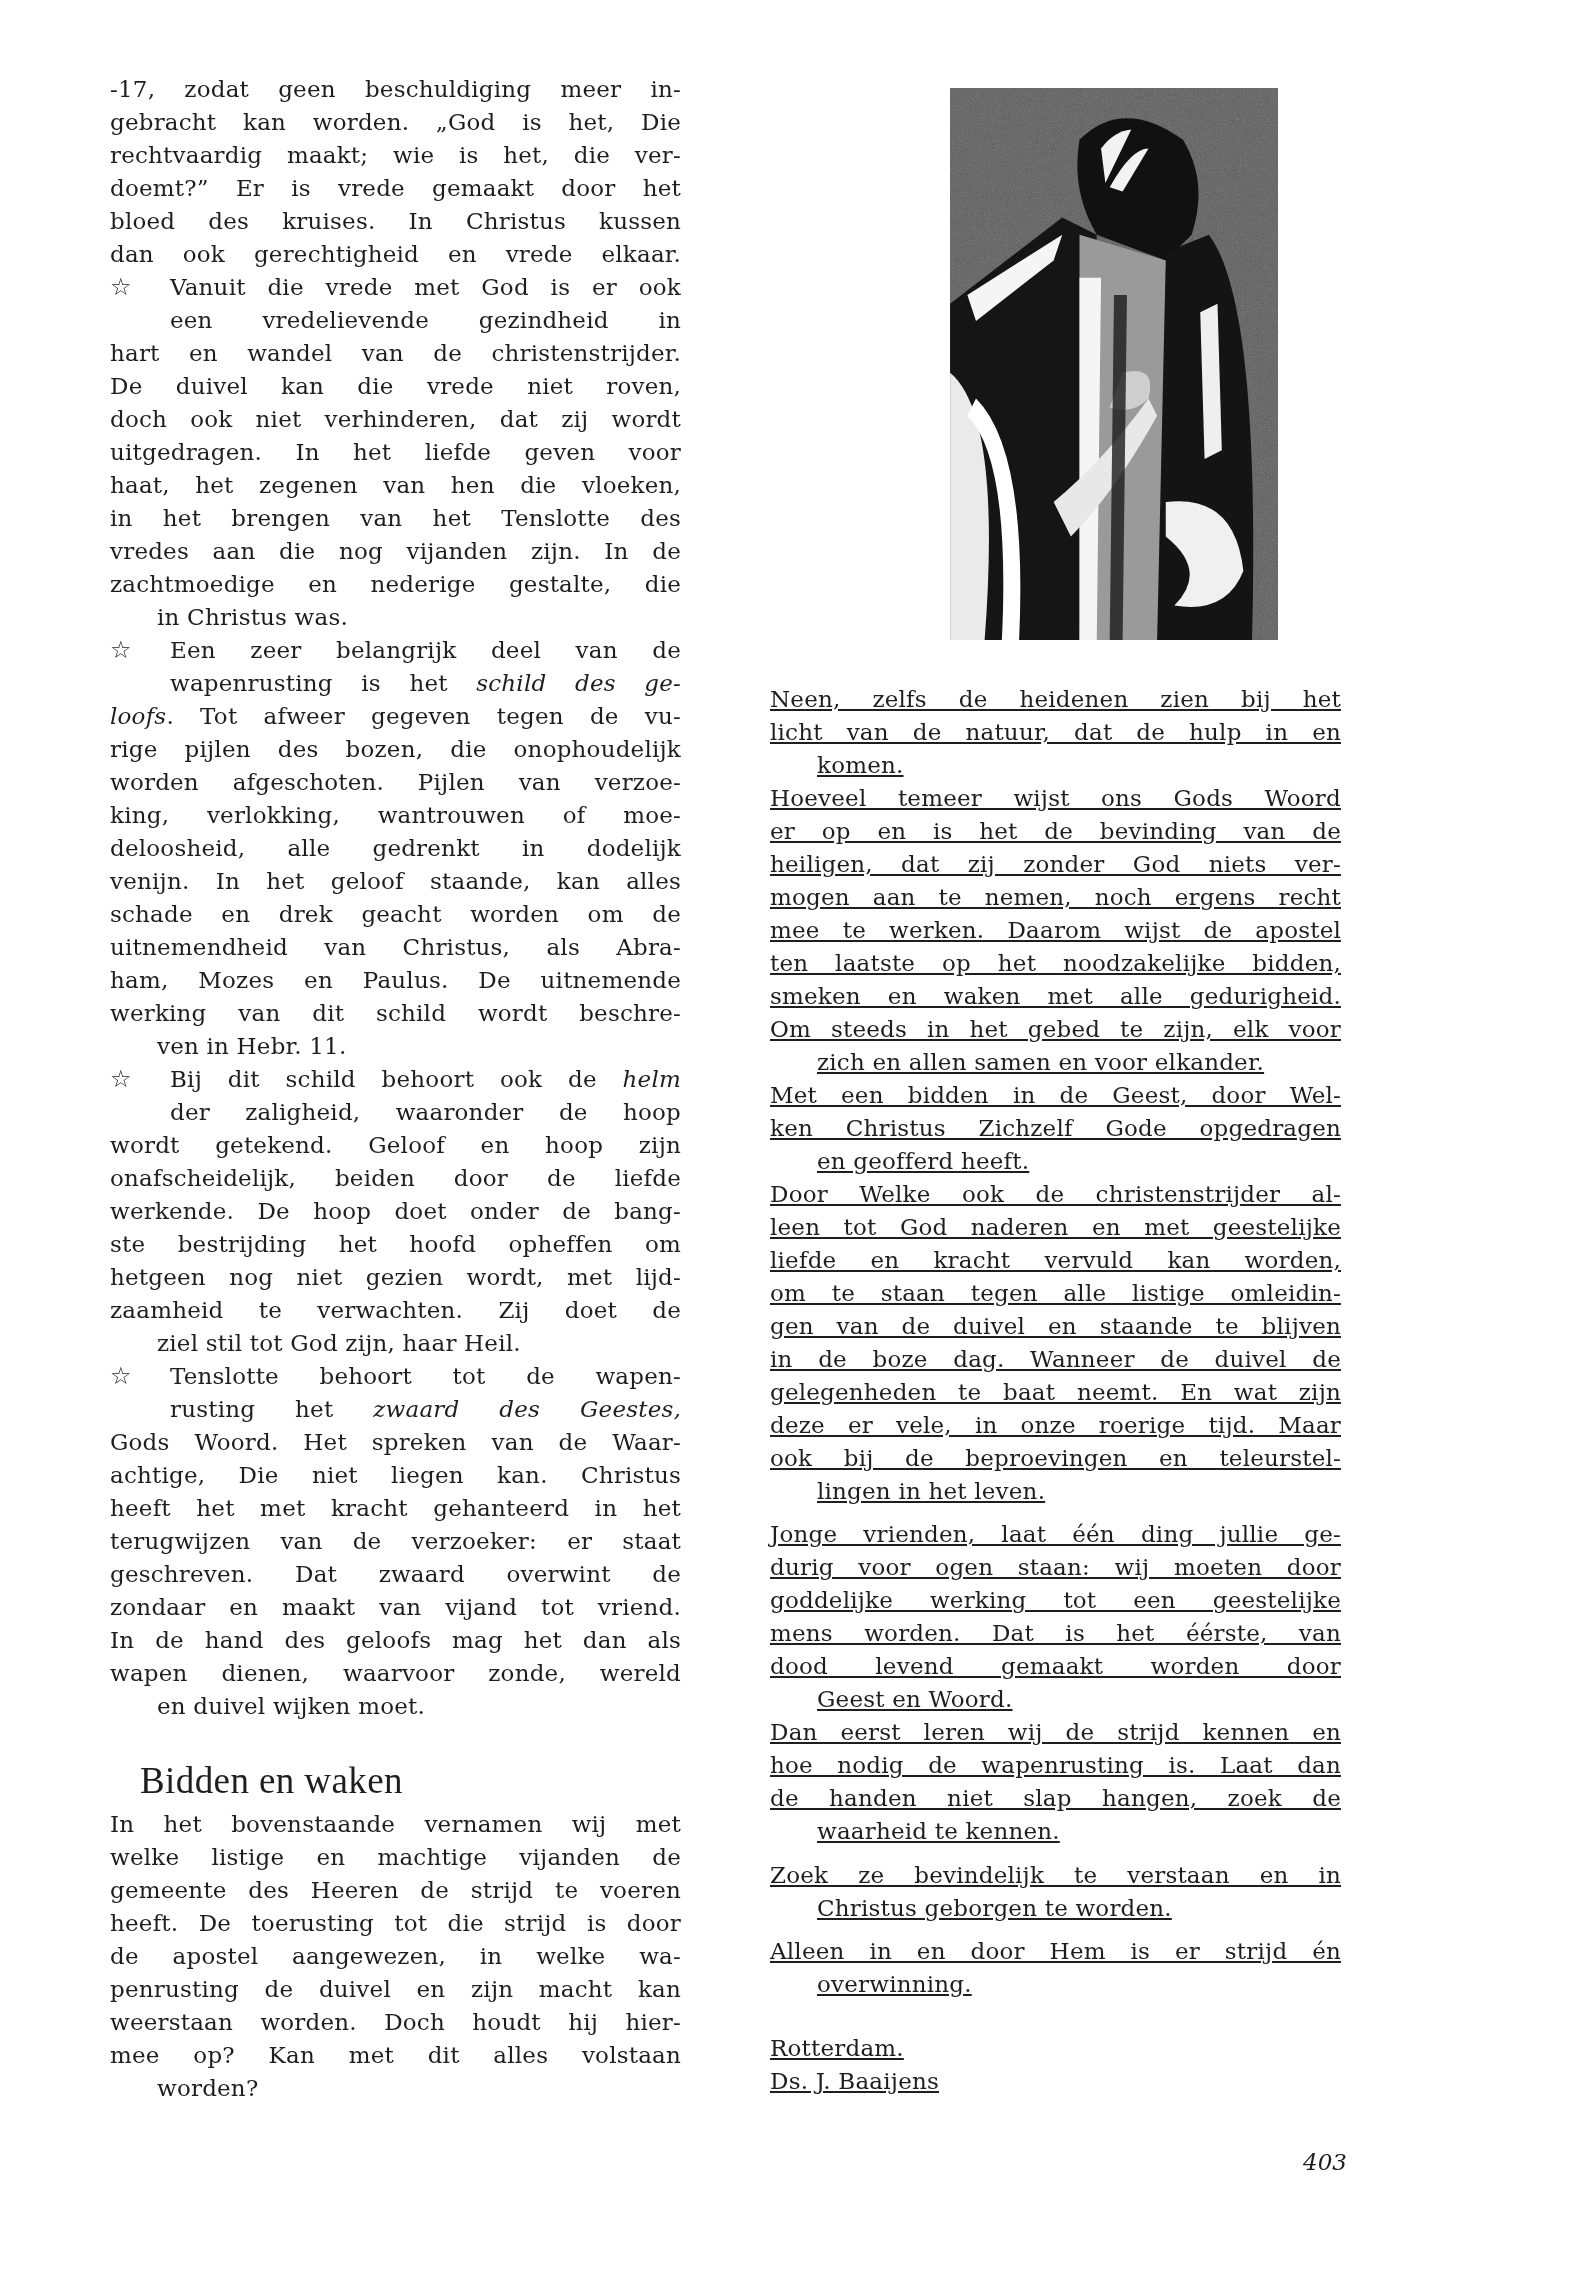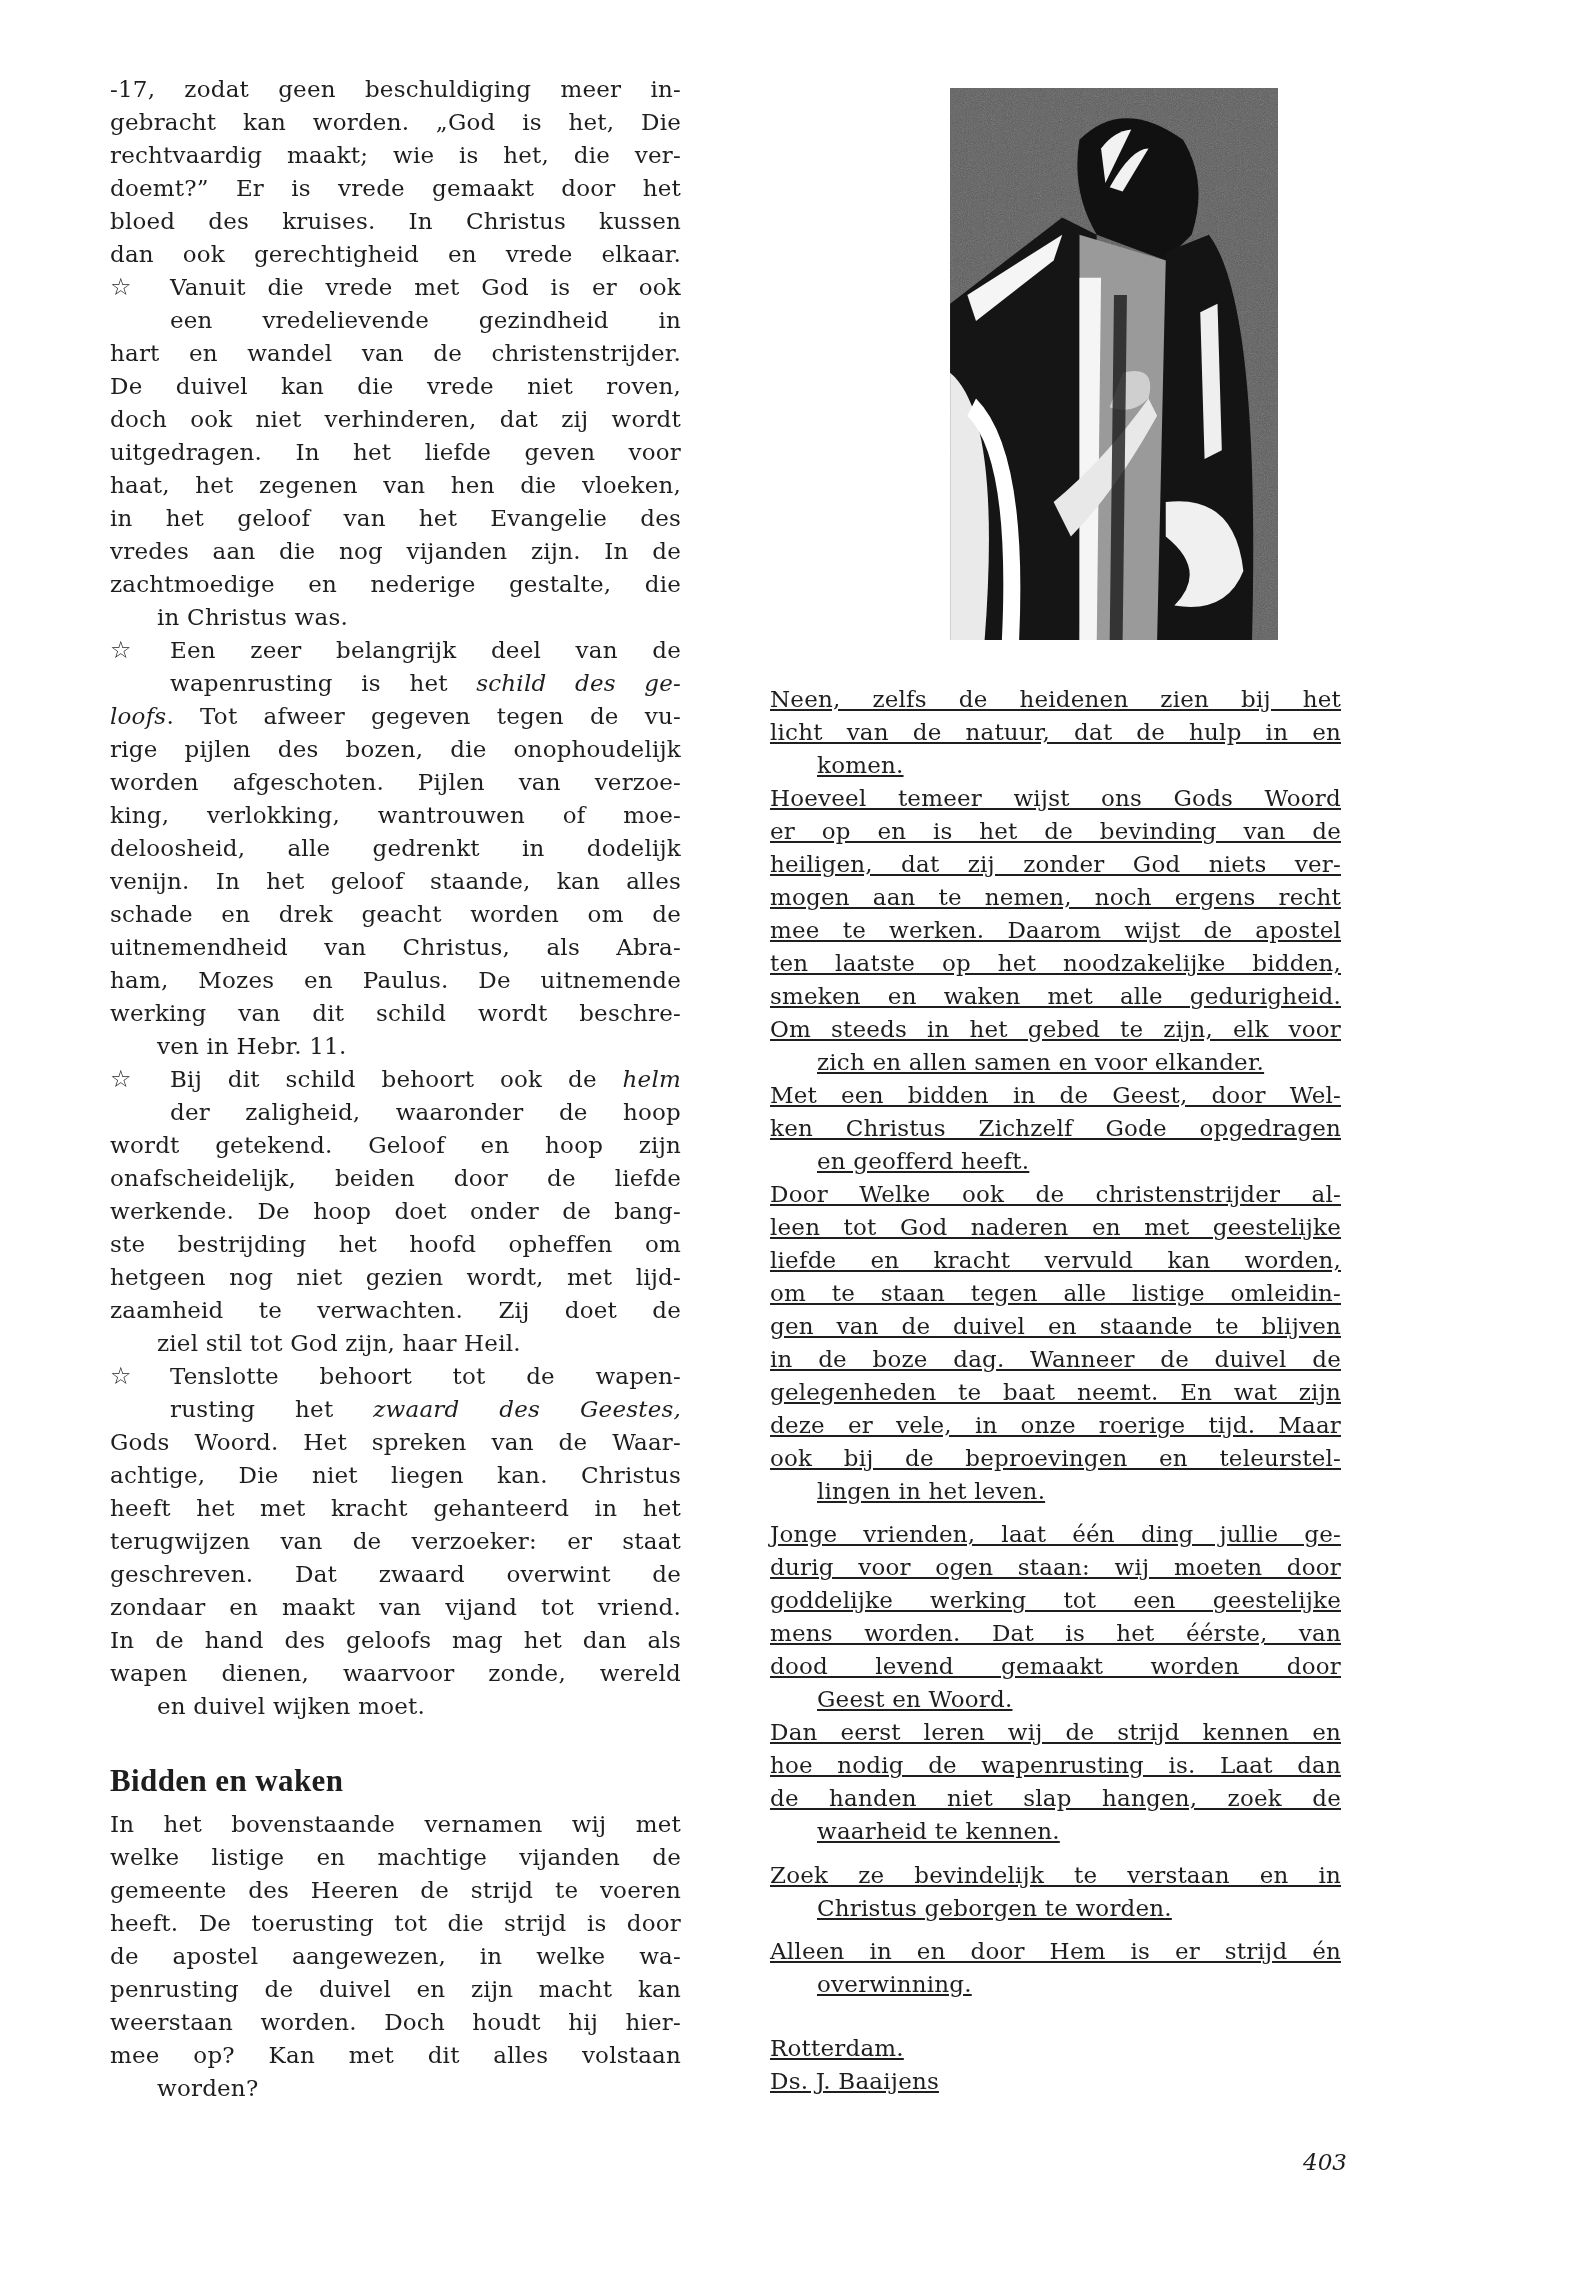--- a/index.html
+++ b/index.html
@@ -25,22 +25,22 @@
   .line.indent { padding-left: 60px; }
   .line .star {
     position: absolute; left: 0; font-size: 24px;
   }
   .line.starline { position: relative; padding-left: 60px; }
   .line i { font-style: italic; }
   .gap { display: block; height: 10.4px; }
   .gap-big { display: block; height: 31px; }
   .heading {
     display: block; font-family: "Liberation Serif", "DejaVu Serif", serif;
-    font-weight: bold; font-size: 31px; line-height: 35px;
-    height: 45px; padding-top: 8.6px; letter-spacing: 0.4px;
+    font-weight: normal; font-size: 37px; line-height: 35px;
+    height: 45px; padding-top: 8.6px; letter-spacing: 0.4px; margin-left: 30px;
   }
   .illustration {
     position: absolute; left: 950px; top: 88px; width: 328px; height: 552px;
     background: #555; overflow: hidden;
   }
   .signature { display: flex; justify-content: space-between; white-space: nowrap; flex-direction: column; }
   .page-number {
     position: absolute; left: 1303px; top: 2149px; font-size: 23px; font-style: italic;
   }
 </style>
@@ -58,21 +58,21 @@
   </div>
 
   <div>
     <span class="line starline"><span class="star">☆</span><span>Vanuit die vrede met God is er ook</span></span>
     <span class="line indent">een vredelievende gezindheid in</span>
     <span class="line">hart en wandel van de christenstrijder.</span>
     <span class="line">De duivel kan die vrede niet roven,</span>
     <span class="line">doch ook niet verhinderen, dat zij wordt</span>
     <span class="line">uitgedragen. In het liefde geven voor</span>
     <span class="line">haat, het zegenen van hen die vloeken,</span>
-    <span class="line">in het geloof van het Evangelie des</span>
+    <span class="line">in het brengen van het Tenslotte des</span>
     <span class="line">vredes aan die nog vijanden zijn. In de</span>
     <span class="line">zachtmoedige en nederige gestalte, die</span>
     <span class="line last">in Christus was.</span>
   </div>
 
   <div>
     <span class="line starline"><span class="star">☆</span><span>Een zeer belangrijk deel van de</span></span>
     <span class="line indent"><span>wapenrusting is het </span><i>schild des ge-</i></span>
     <span class="line"><i>loofs</i><span>. Tot afweer gegeven tegen de vu-</span></span>
     <span class="line">rige pijlen des bozen, die onophoudelijk</span>

